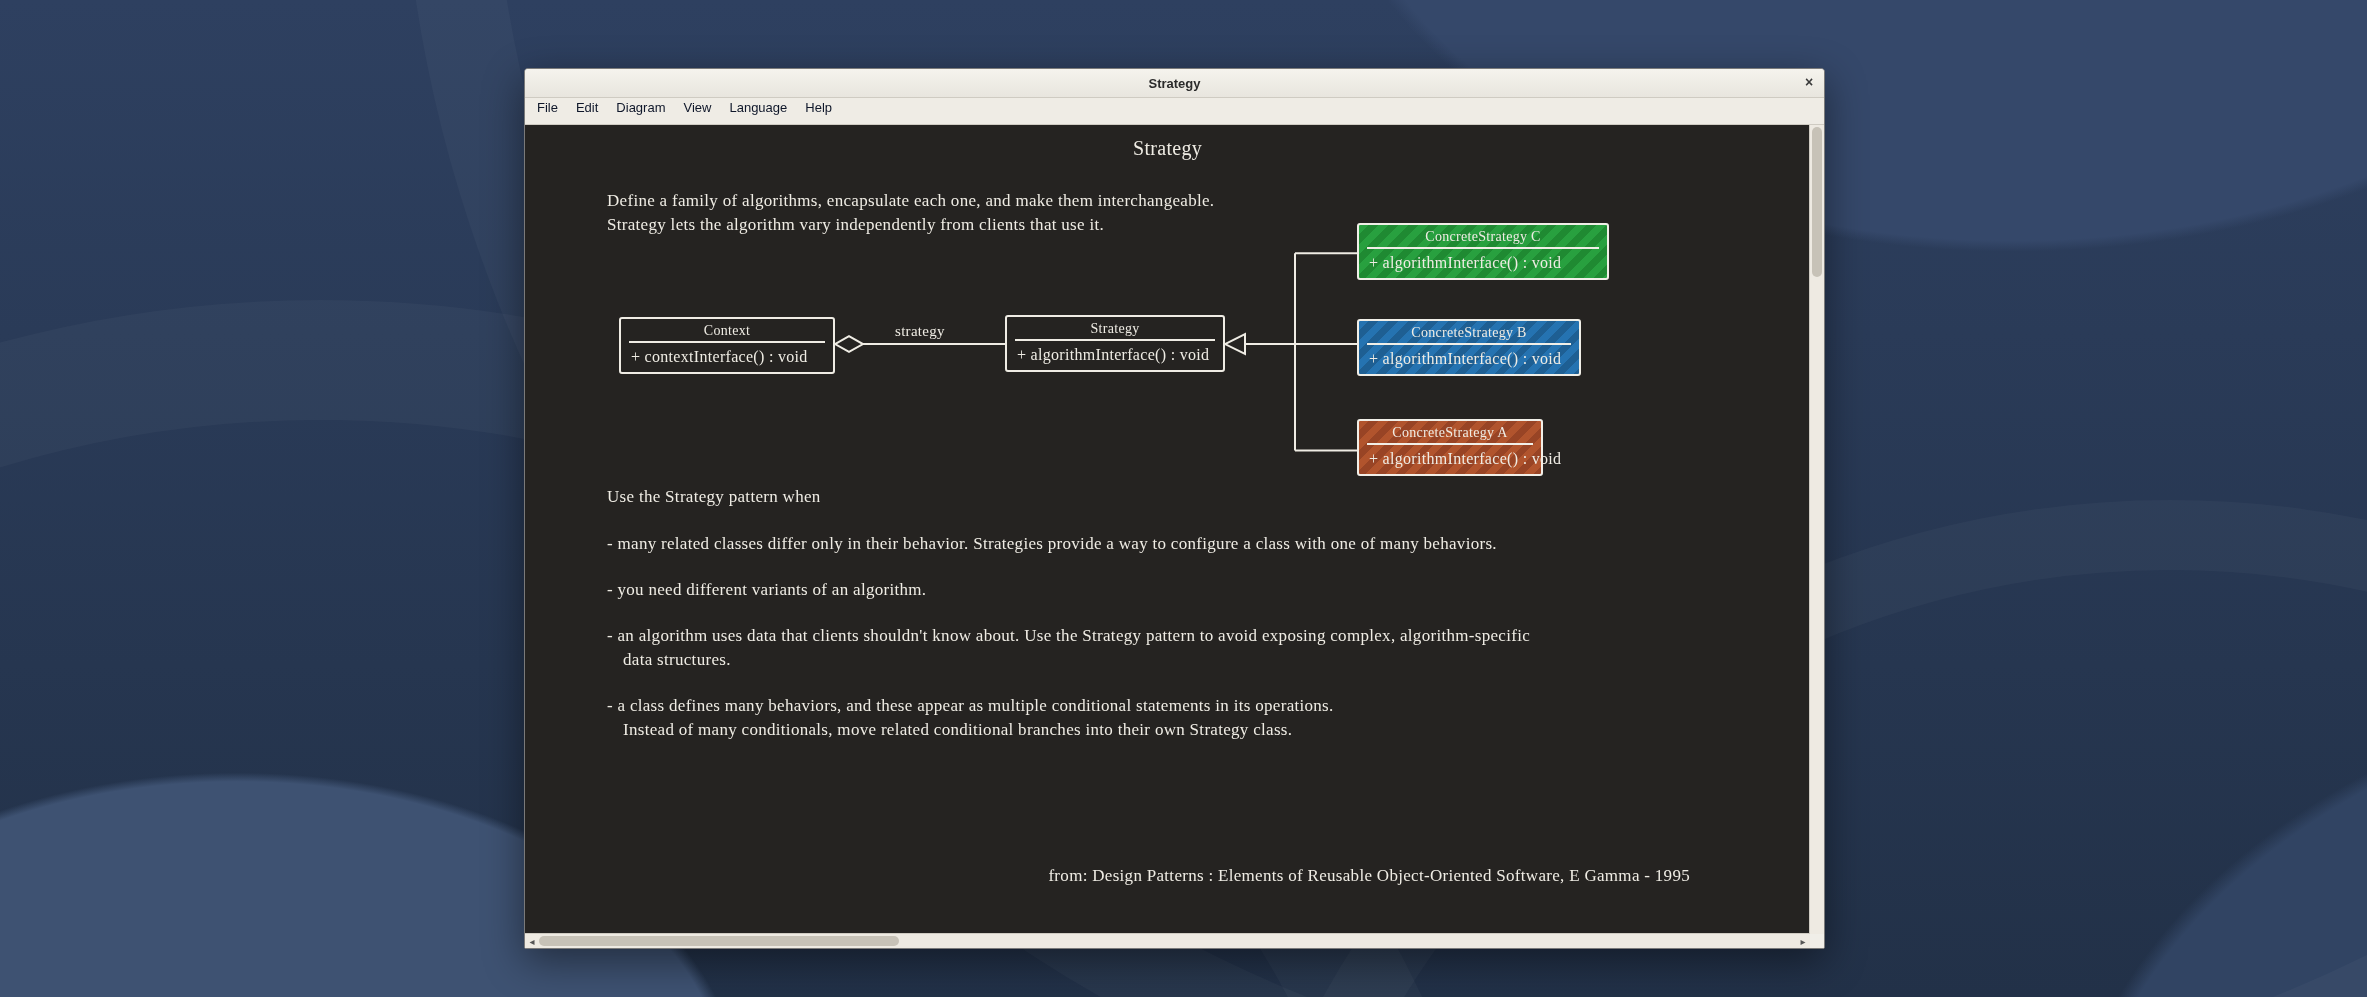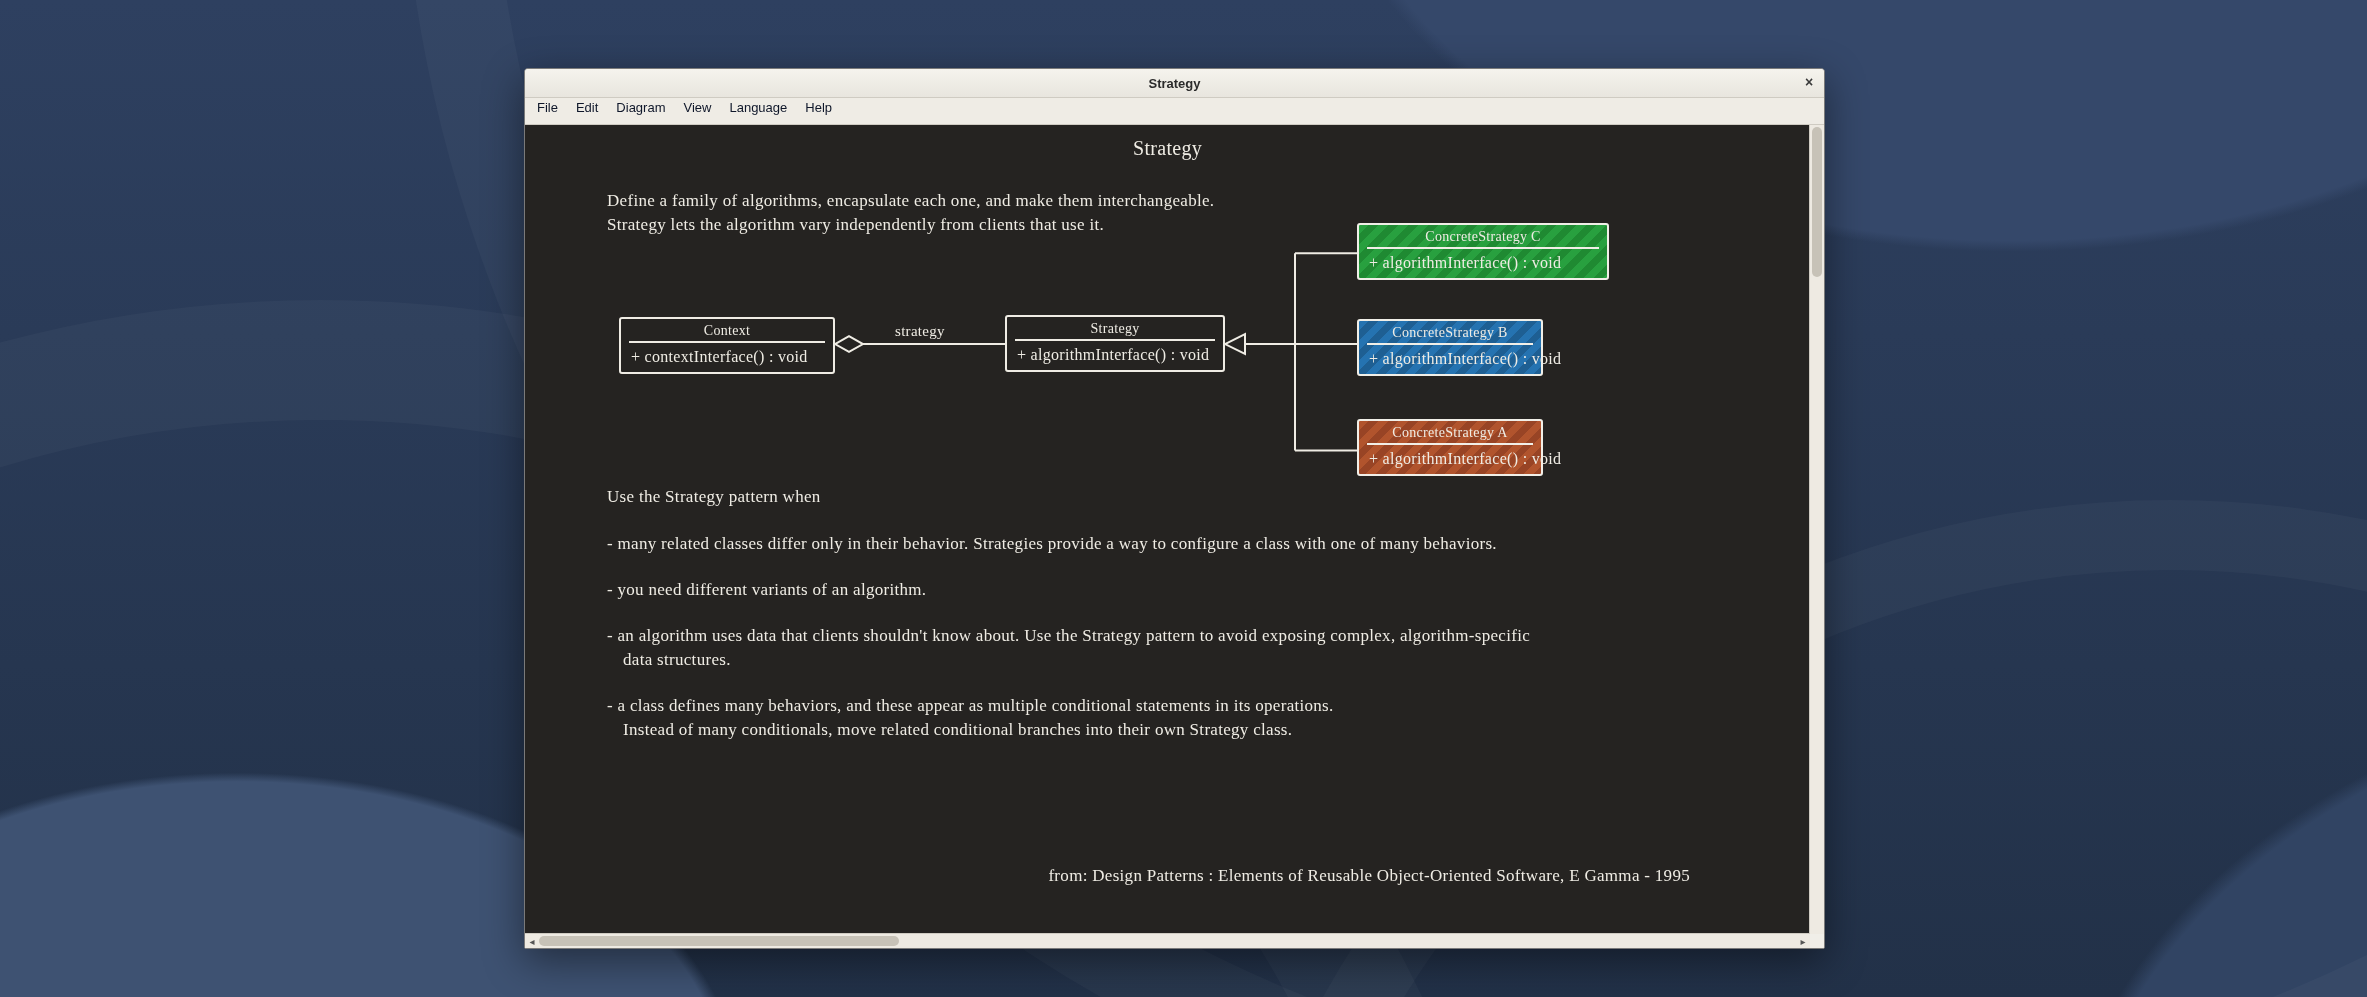--- a/index.html
+++ b/index.html
@@ -313,21 +313,21 @@
         <div class="uml hand" style="left:480px; top:190px; width:220px;">
           <div class="uml-title">Strategy</div>
           <div class="uml-body">+ algorithmInterface() : void</div>
         </div>
 
         <div class="uml hand f-green" style="left:832px; top:98px; width:252px;">
           <div class="uml-title">ConcreteStrategy C</div>
           <div class="uml-body">+ algorithmInterface() : void</div>
         </div>
 
-        <div class="uml hand f-blue" style="left:832px; top:194px; width:186px;">
+        <div class="uml hand f-blue" style="left:832px; top:194px; width:224px;">
           <div class="uml-title">ConcreteStrategy B</div>
           <div class="uml-body">+ algorithmInterface() : void</div>
         </div>
 
         <div class="uml hand f-orange" style="left:832px; top:294px; width:186px;">
           <div class="uml-title">ConcreteStrategy A</div>
           <div class="uml-body">+ algorithmInterface() : void</div>
         </div>
 
         <div class="hand use-when">Use the Strategy pattern when</div>

